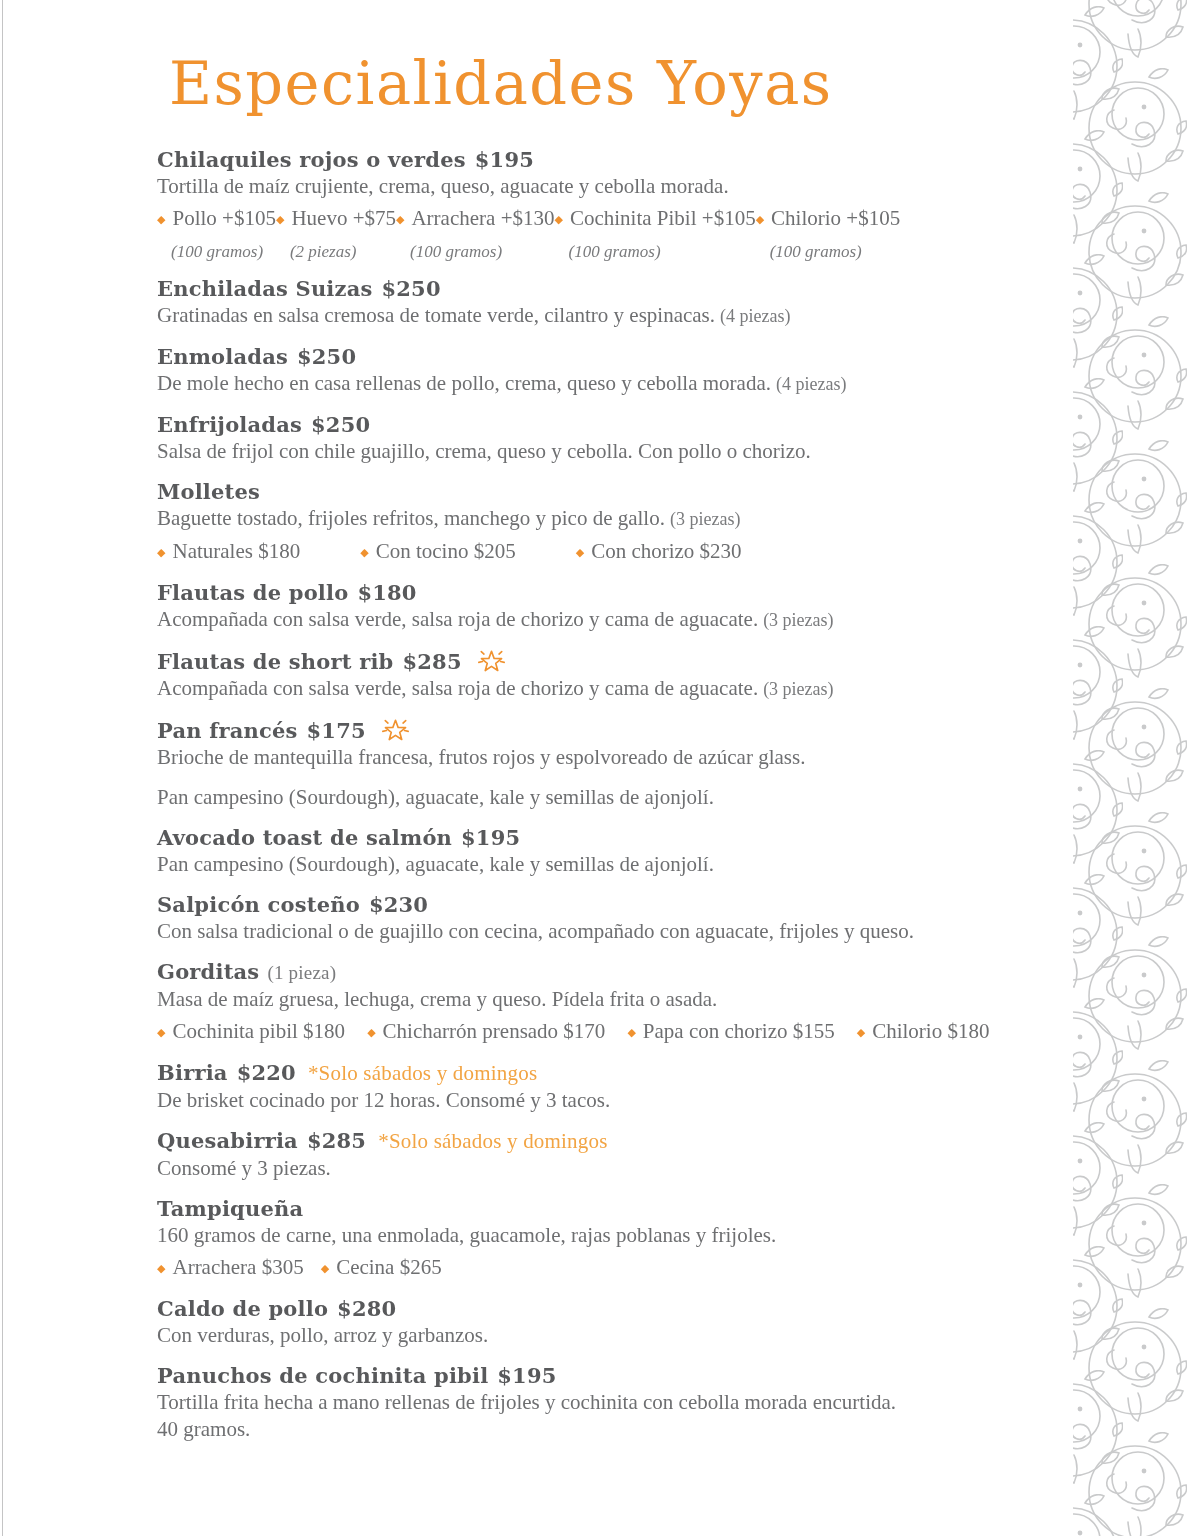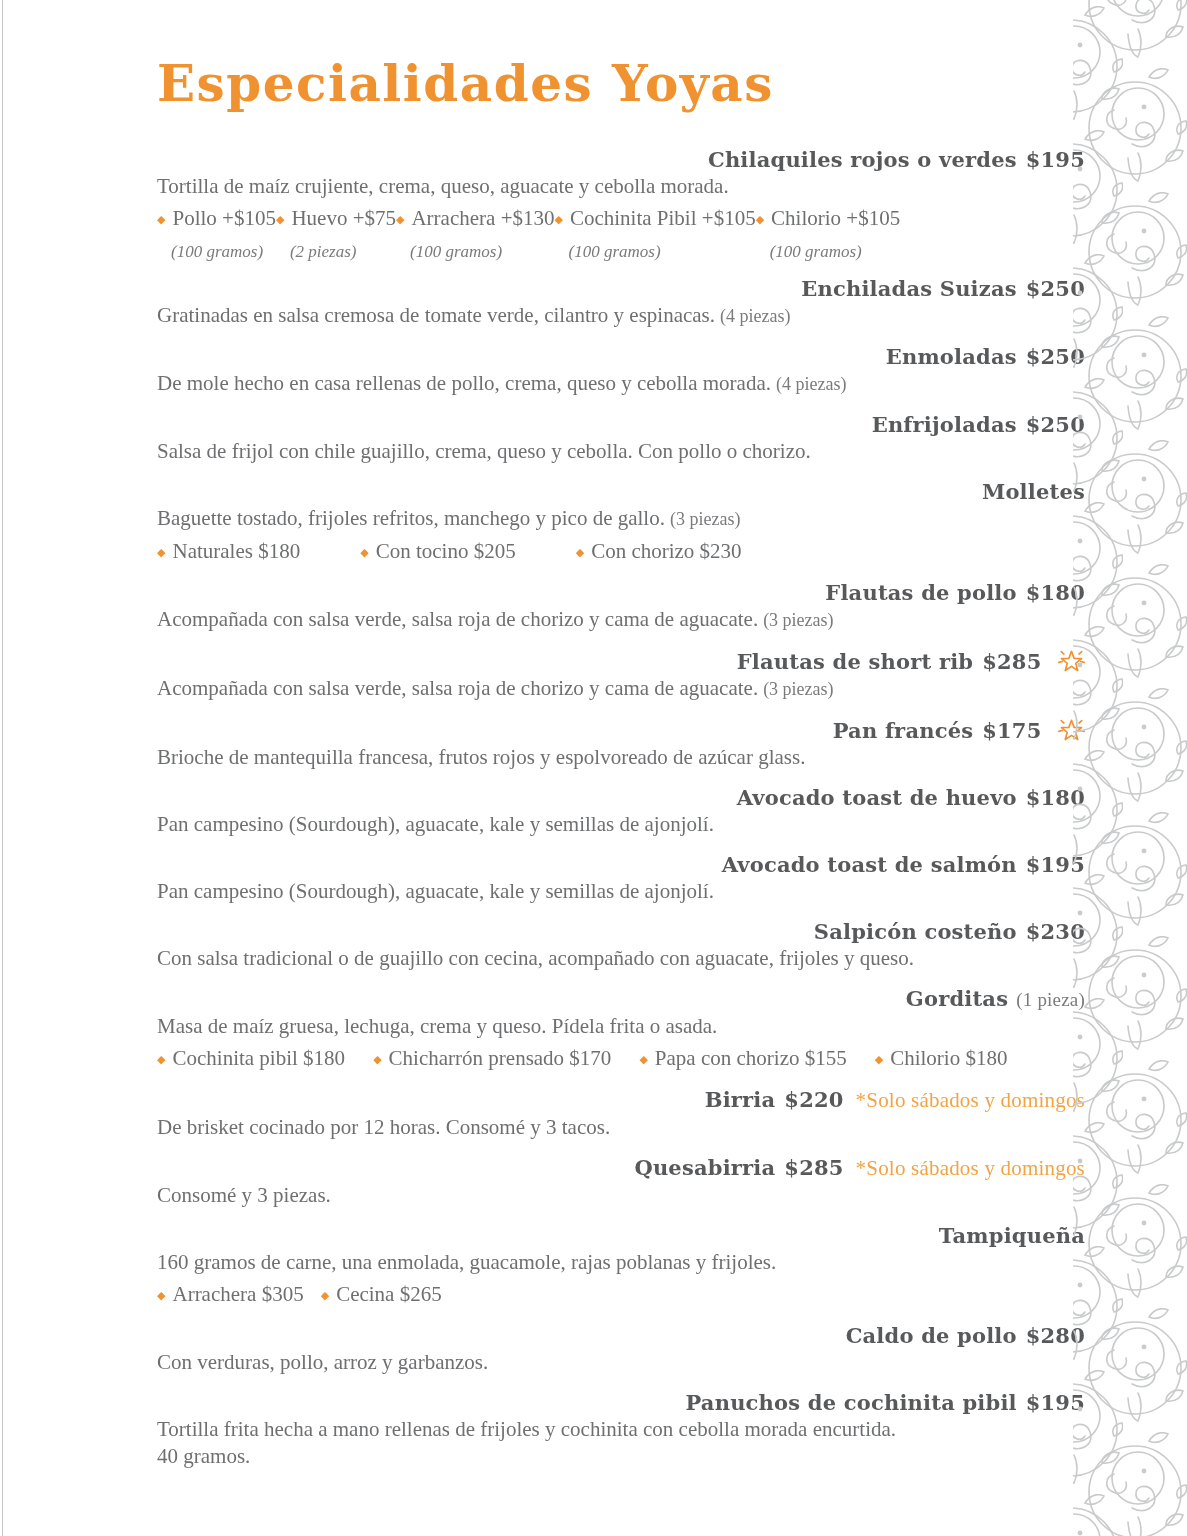--- a/index.html
+++ b/index.html
@@ -13,27 +13,27 @@
   }
   *{box-sizing:border-box;}
   html,body{margin:0;padding:0;background:#ffffff;}
   .page{
     position:relative;width:1187px;height:1536px;background:#ffffff;
     overflow:hidden;font-family:"Liberation Serif",serif;
   }
   .left-border{position:absolute;left:2px;top:0;width:1px;height:1536px;background:var(--border-gray);}
   .content{position:absolute;left:157px;top:44px;width:928px;}
   .title{
-    font-family:"DejaVu Serif",serif;font-weight:bold;color:var(--accent-orange);
-    font-size:50px;line-height:80px;margin:0 0 22px 0;letter-spacing:1.5px;
+    font-family:"DejaVu Serif",serif;font-weight:normal;color:var(--accent-orange);
+    font-size:59px;line-height:80px;margin:0 0 22px 12px;letter-spacing:1.5px;
   }
   .item{margin-bottom:13px;}
   .item-heading{
     font-family:"DejaVu Serif",serif;font-weight:bold;color:var(--heading-gray);
-    font-size:21px;line-height:27px;letter-spacing:0.2px;white-space:nowrap;text-align:right;
+    font-size:21px;line-height:27px;letter-spacing:0.2px;white-space:nowrap;
   }
   .item-heading .price{margin-left:9px;}
   .name-note{
     font-family:"Liberation Serif",serif;font-weight:normal;color:var(--muted-gray);
     font-size:19px;margin-left:8px;
   }
   .badge{
     font-family:"Liberation Serif",serif;font-weight:normal;color:var(--note-orange);
     font-size:21px;margin-left:12px;
   }
@@ -175,23 +175,20 @@
     <line x1="27.2" y1="15.4" x2="23.4" y2="14.6"></line>
     <line x1="3.4" y1="4.2" x2="6.2" y2="6.8"></line>
     <line x1="24.6" y1="4.2" x2="21.8" y2="6.8"></line>
   </svg>
 </span>
       </div>
       <div class="item-desc">Brioche de mantequilla francesa, frutos rojos y espolvoreado de azúcar glass.</div>
     </section>
 
     <section class="item">
-      <div class="item-heading">
-        <span>Avocado toast de huevo</span><span class="price">$180</span>
-      </div>
       <div class="item-desc">Pan campesino (Sourdough), aguacate, kale y semillas de ajonjolí.</div>
     </section>
 
     <section class="item">
       <div class="item-heading">
         <span>Avocado toast de salmón</span><span class="price">$195</span>
       </div>
       <div class="item-desc">Pan campesino (Sourdough), aguacate, kale y semillas de ajonjolí.</div>
     </section>
 
@@ -200,21 +197,21 @@
         <span>Salpicón costeño</span><span class="price">$230</span>
       </div>
       <div class="item-desc">Con salsa tradicional o de guajillo con cecina, acompañado con aguacate, frijoles y queso.</div>
     </section>
 
     <section class="item">
       <div class="item-heading">
         <span>Gorditas</span><span class="name-note">(1 pieza)</span>
       </div>
       <div class="item-desc">Masa de maíz gruesa, lechuga, crema y queso. Pídela frita o asada.</div>
-      <div class="options" style="gap:28px;">
+      <div class="options" style="gap:22px;">
         <div class="opt">
           <div class="opt-line"><span class="bullet">◆</span><span>Cochinita pibil $180</span></div>
         </div>
         <div class="opt">
           <div class="opt-line"><span class="bullet">◆</span><span>Chicharrón prensado $170</span></div>
         </div>
         <div class="opt">
           <div class="opt-line"><span class="bullet">◆</span><span>Papa con chorizo $155</span></div>
         </div>
         <div class="opt">

